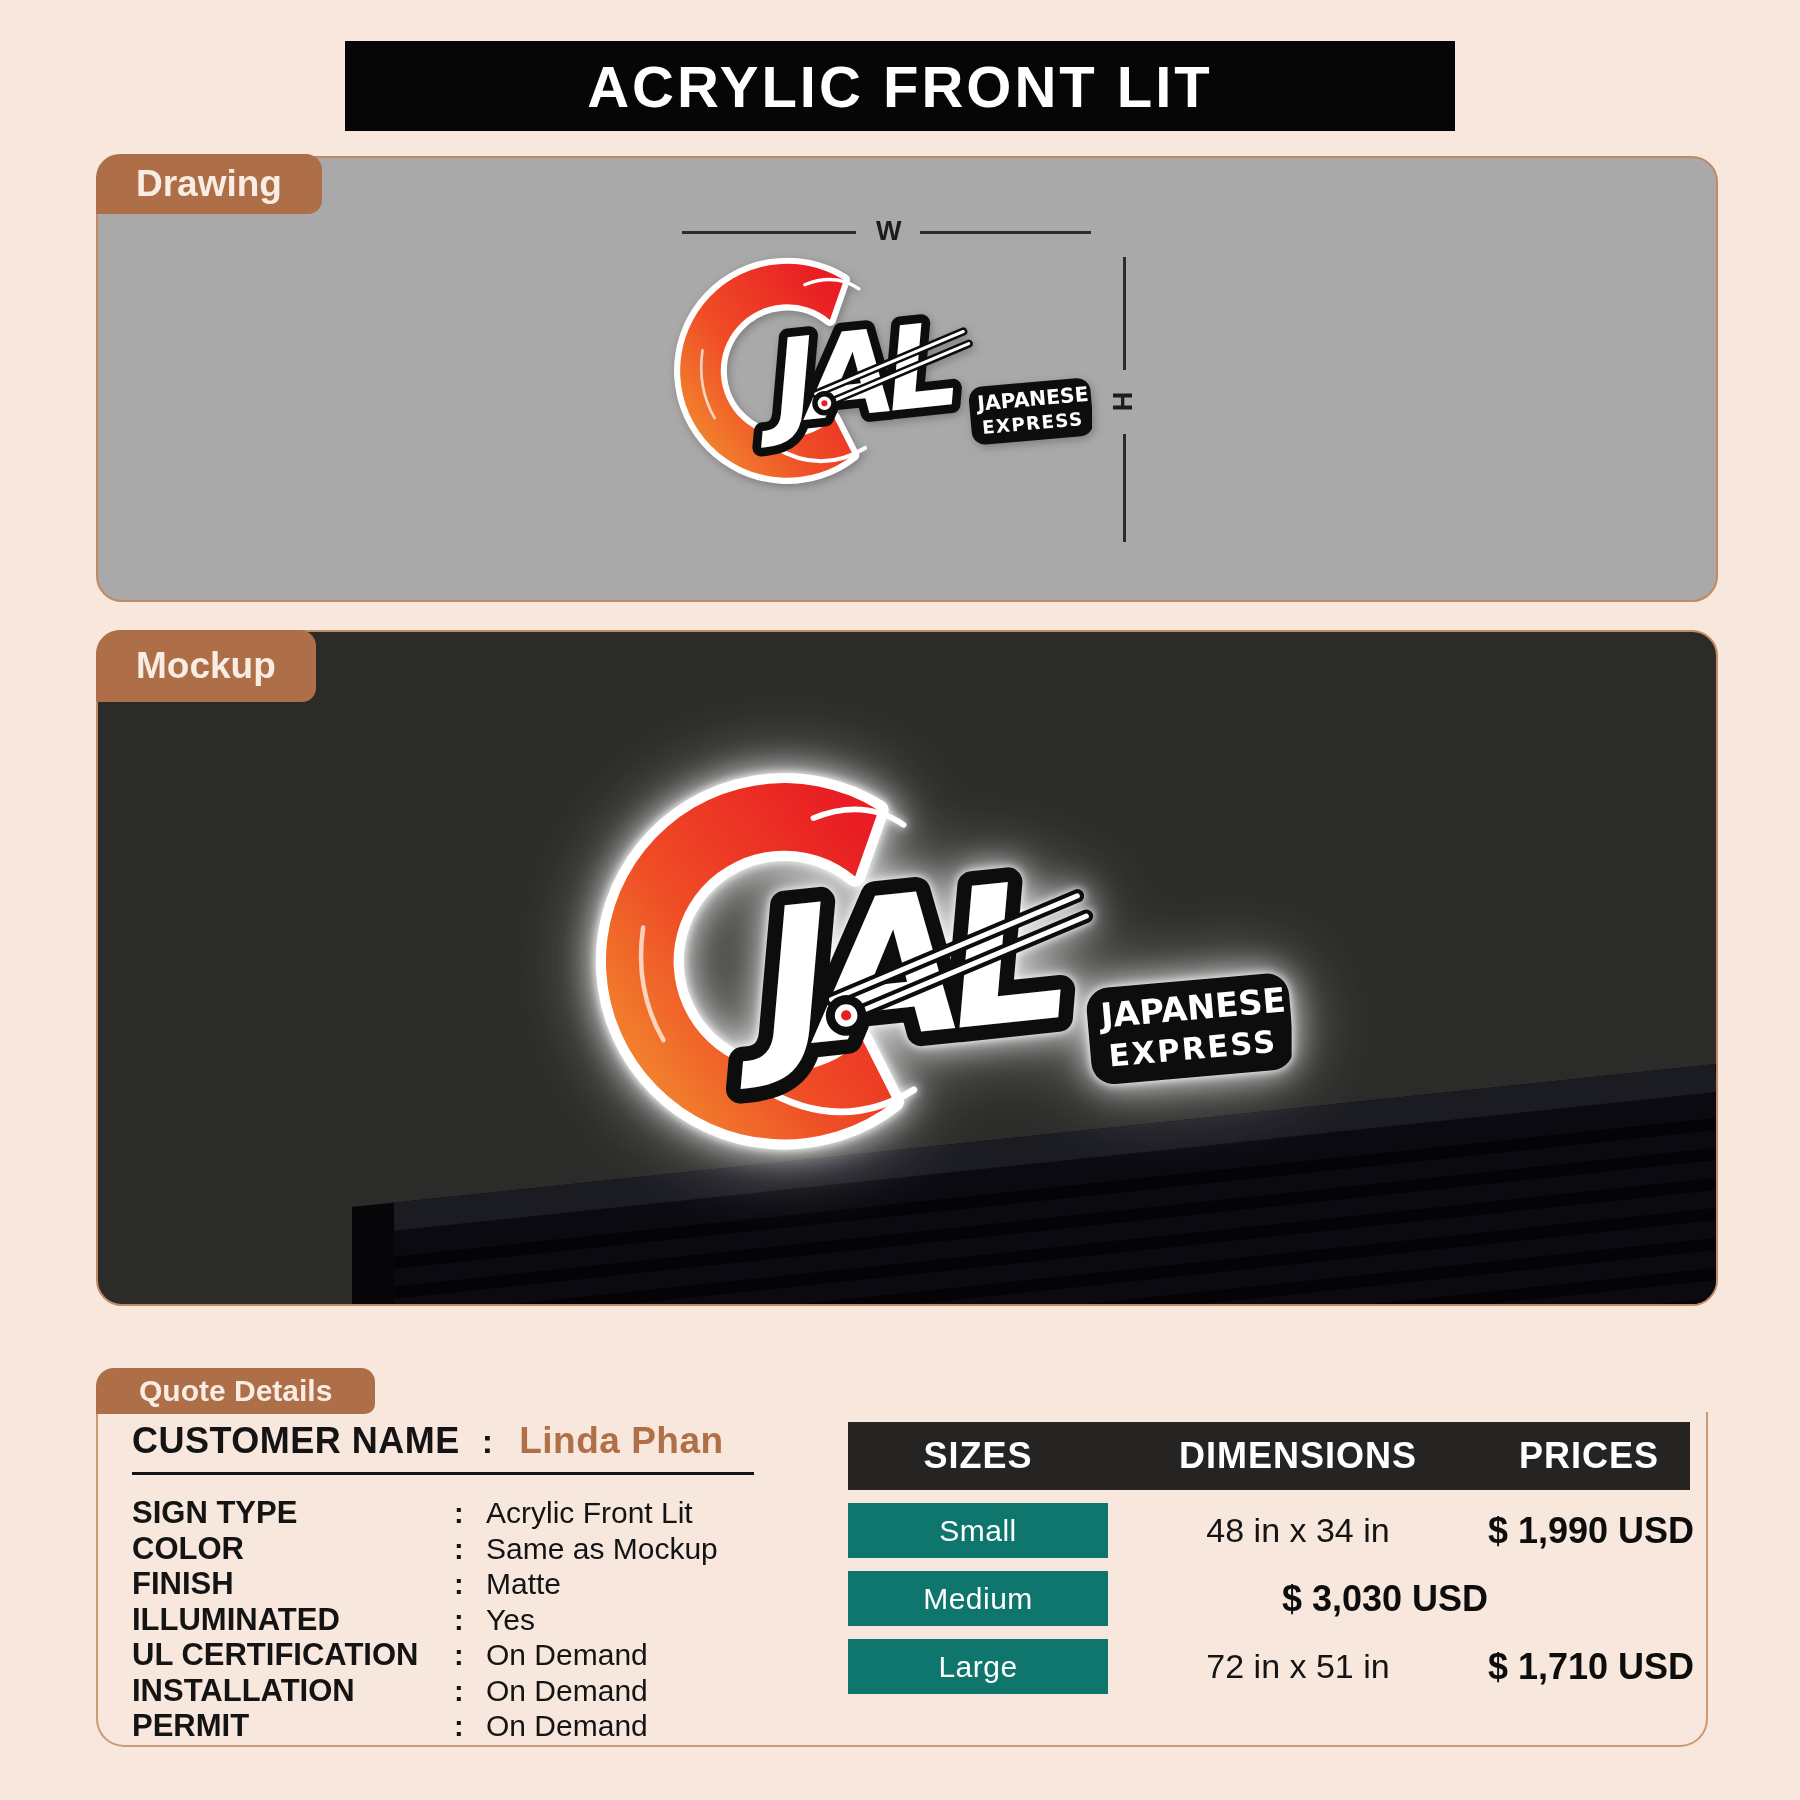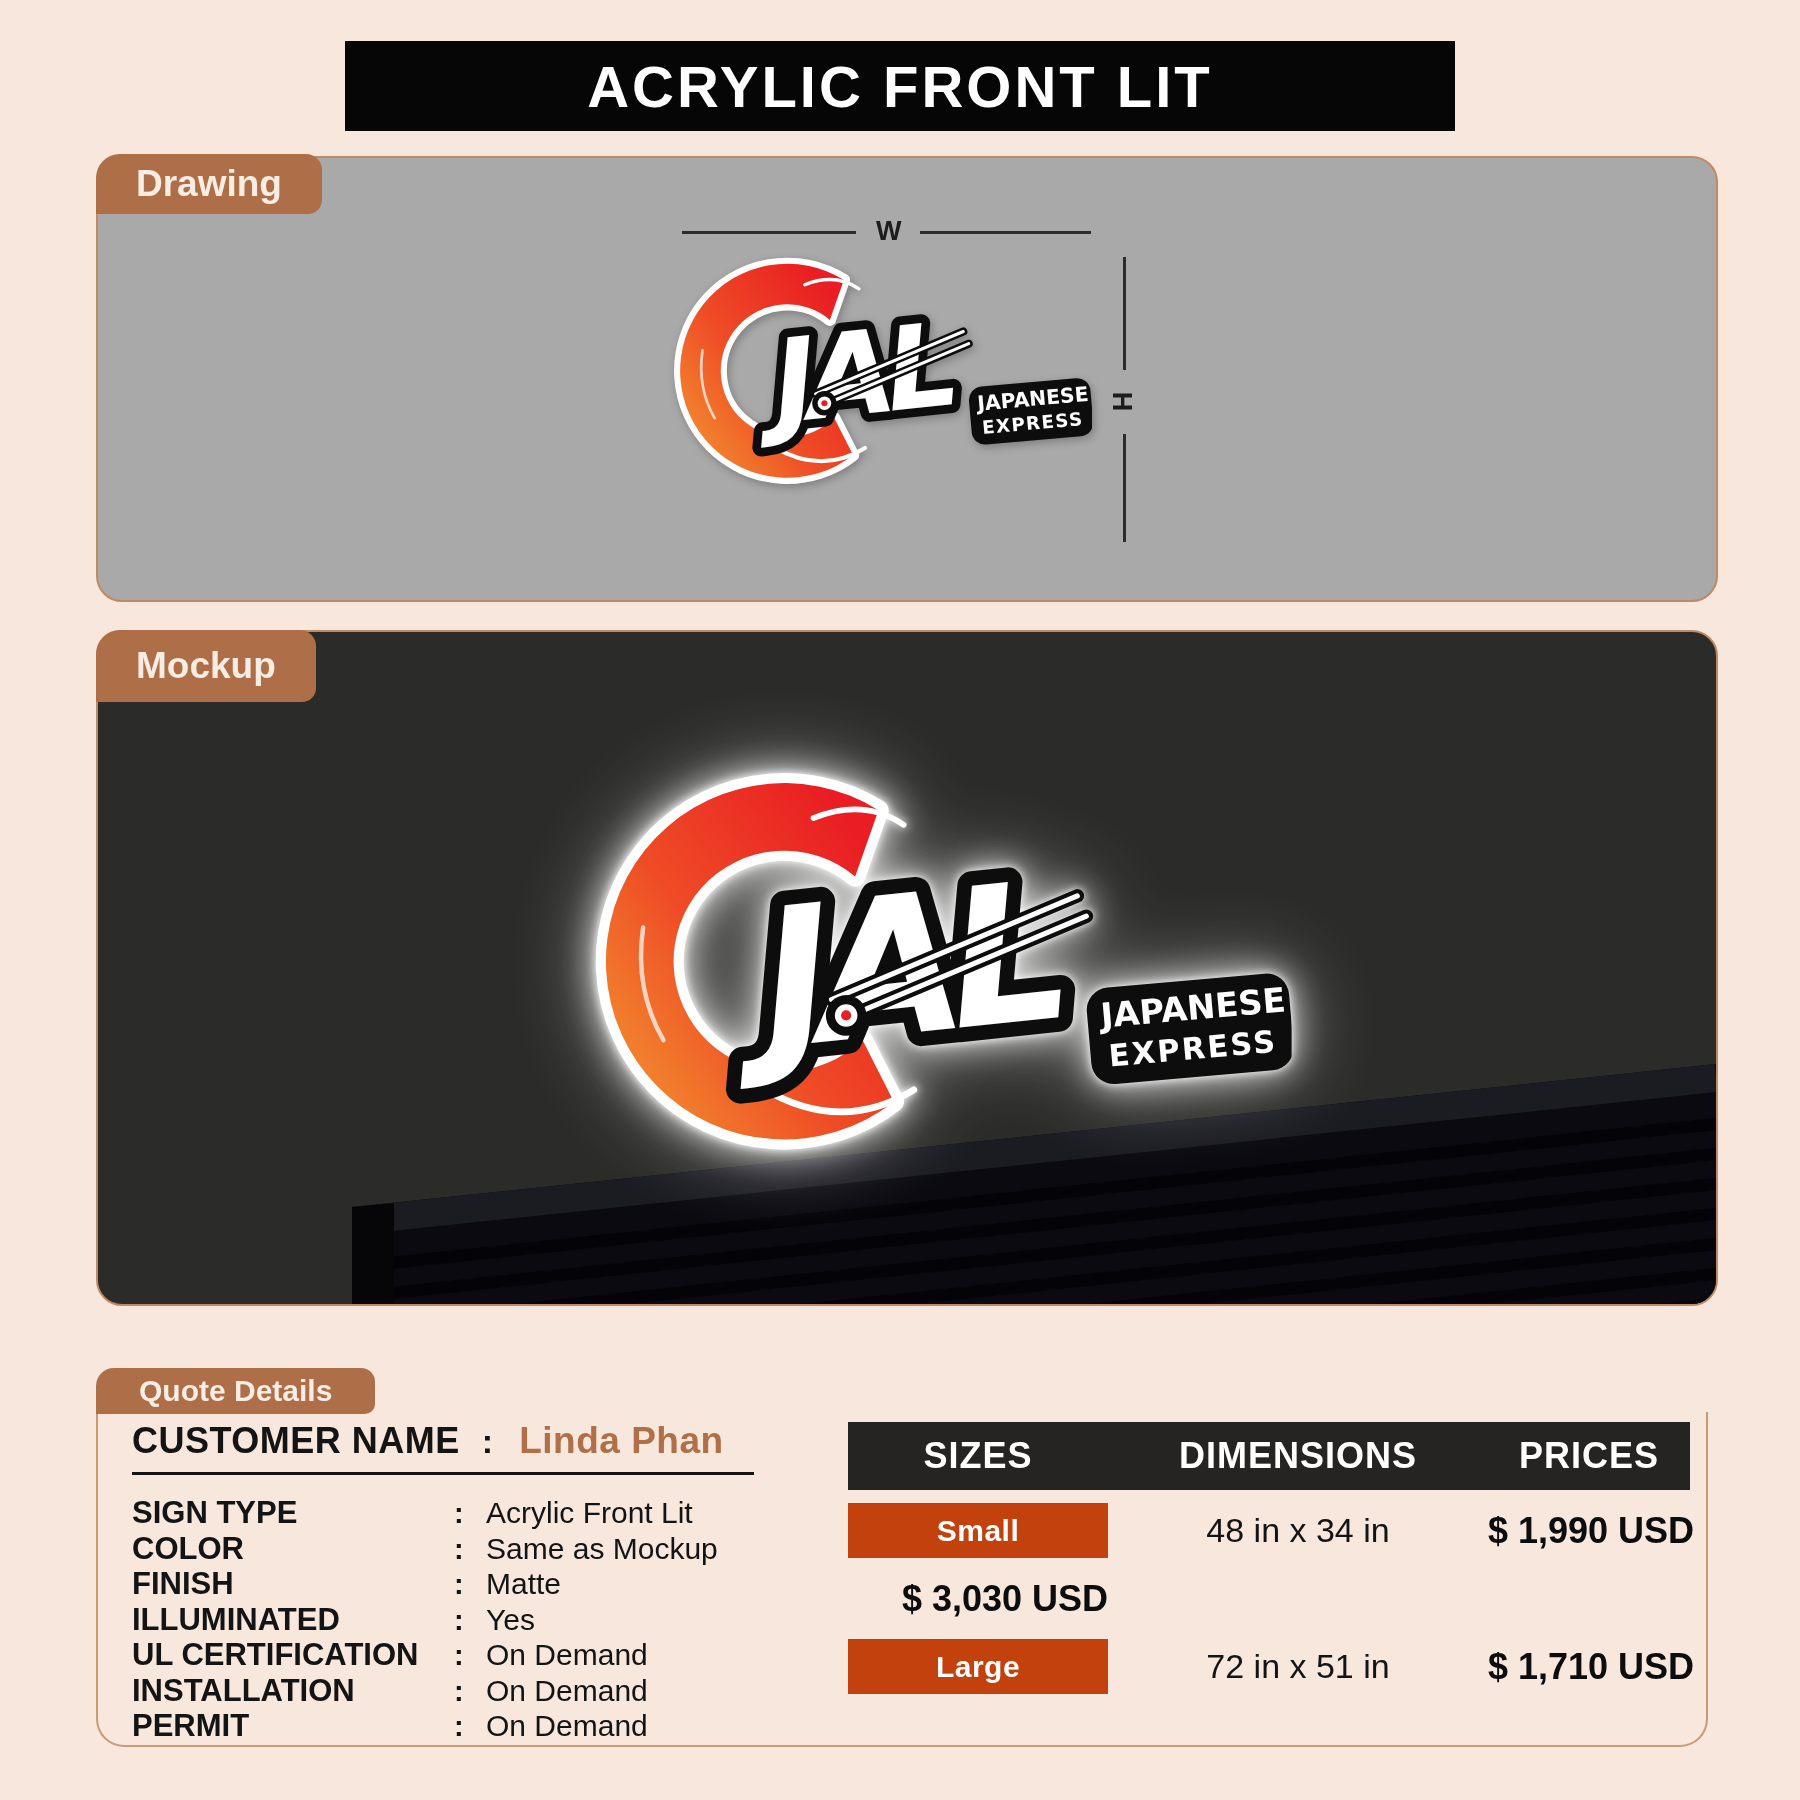--- a/index.html
+++ b/index.html
@@ -51,21 +51,21 @@
   .q-row{display:grid;grid-template-columns:322px 32px auto;height:35.5px;align-items:baseline;}
   .q-row .lbl{font-weight:bold;font-size:31px;}
   .q-row .col{font-weight:bold;font-size:29px;text-align:left;}
   .q-row .val{font-size:30px;}
   
   .q-table{position:absolute;left:750px;top:10px;width:842px;}
   .t-head{height:68px;background:#262323;display:grid;grid-template-columns:260px 380px 202px;
     align-items:center;color:#ffffff;font-weight:bold;font-size:36px;letter-spacing:1px;}
   .t-head div{text-align:center;}
   .t-row{display:grid;grid-template-columns:260px 380px 202px;align-items:center;margin-top:13px;height:55px;}
-  .size-chip{background:#c2410c;color:#ffffff;font-weight:bold;font-size:30px;
+  .size-chip{background:#0f766e;color:#ffffff;font-weight:normal;font-size:30px;
     height:55px;display:flex;align-items:center;justify-content:center;letter-spacing:.5px;}
   .t-dim{text-align:center;font-size:34px;color:#141414;}
   .t-price{text-align:right;font-weight:bold;font-size:36px;color:#0d0d0d;white-space:nowrap;}
 </style>
 </head>
 <body>
 
 <svg width="0" height="0" style="position:absolute" aria-hidden="true">
   <defs>
     <linearGradient id="cgrad" x1="0%" y1="85%" x2="85%" y2="10%">
@@ -211,20 +211,21 @@
       <div>SIZES</div>
       <div>DIMENSIONS</div>
       <div>PRICES</div>
     </div>
     <div class="t-row">
       <div class="size-chip">Small</div>
       <div class="t-dim">48 in x 34 in</div>
       <div class="t-price">$ 1,990 USD</div>
     </div>
     <div class="t-row">
+      <div class="size-chip">Medium</div>
       <div class="t-price">$ 3,030 USD</div>
     </div>
     <div class="t-row">
       <div class="size-chip">Large</div>
       <div class="t-dim">72 in x 51 in</div>
       <div class="t-price">$ 1,710 USD</div>
     </div>
   </div>
 </div>
 

